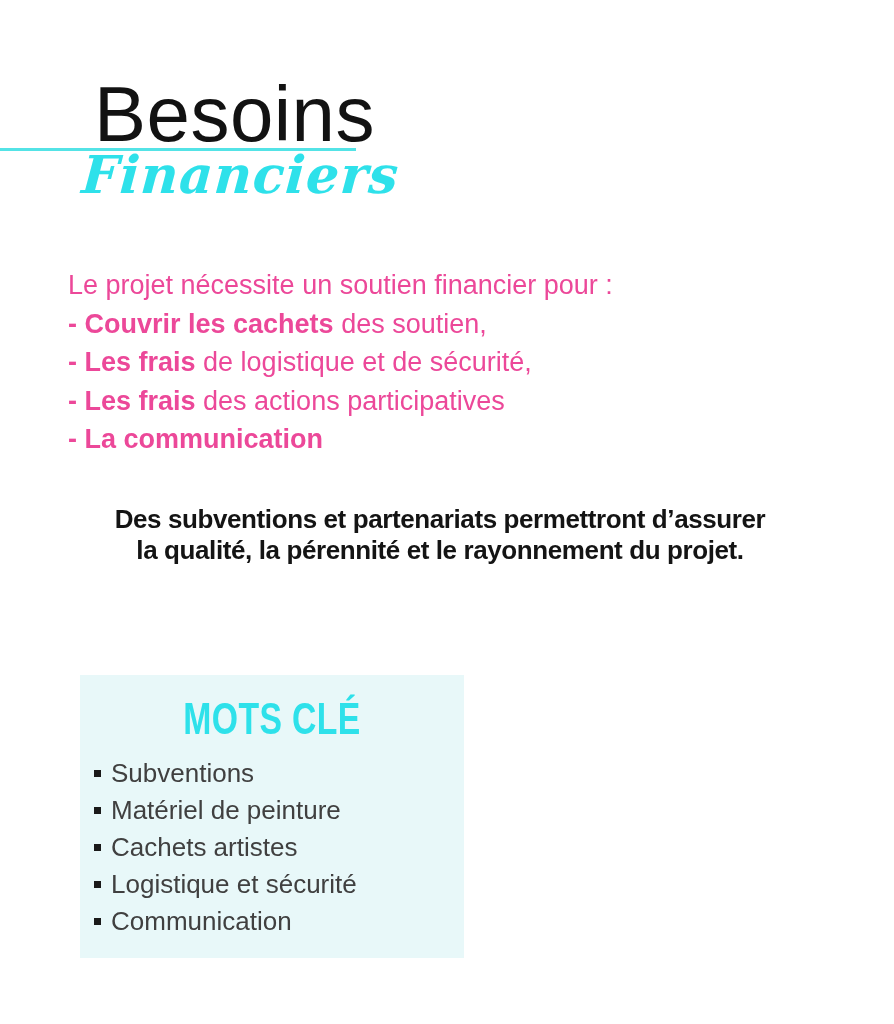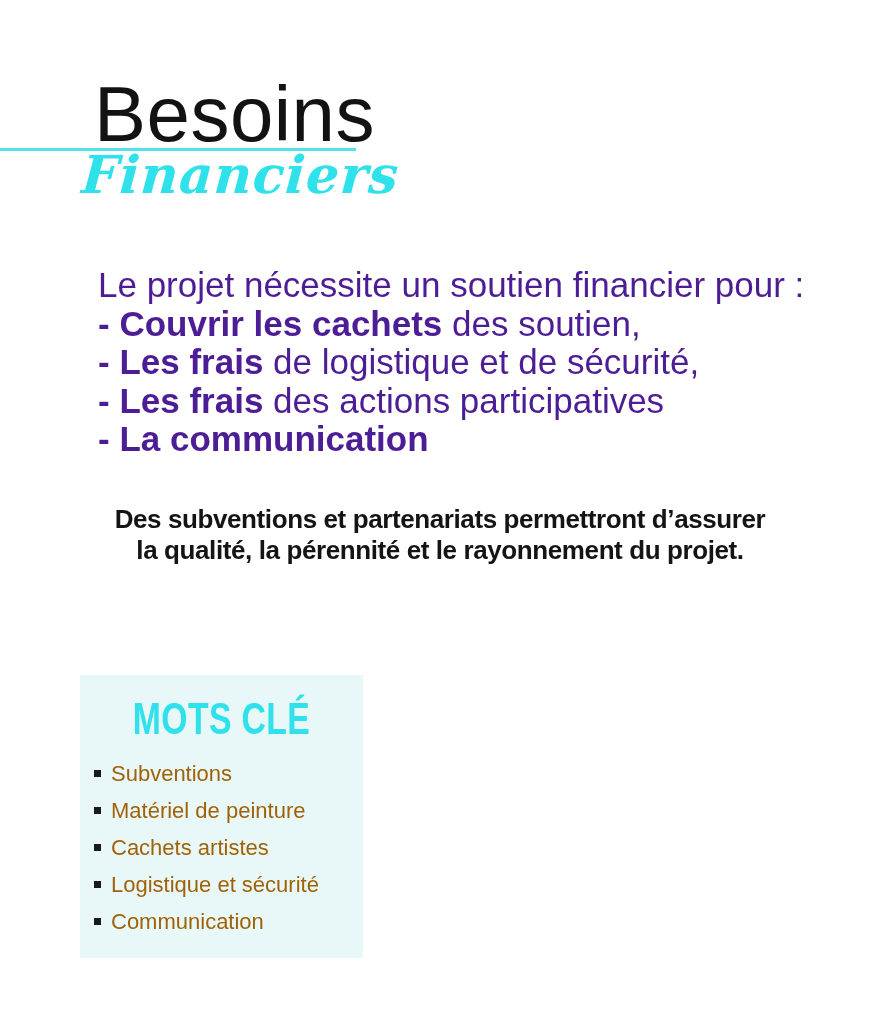--- a/index.html
+++ b/index.html
@@ -43,26 +43,26 @@
     font-size: 52px;
     color: #2ee1ea;
     letter-spacing: 1px;
     transform: skewX(-4deg);
     line-height: 1.1;
   }
 
   
   .body-block {
     position: absolute;
-    left: 98px;
+    left: 68px;
     top: 266px;
     width: 720px;
-    font-size: 35px;
+    font-size: 27px;
     line-height: 38.5px;
-    color: #4c1d95;
+    color: #ec4899;
   }
   .body-block p { margin: 0; white-space: pre-wrap; }
   .b { font-weight: bold; }
 
   .conclusion {
     position: absolute;
     left: 80px;
     top: 504px;
     width: 720px;
     font-size: 26px;
@@ -72,21 +72,21 @@
     color: #141414;
     text-align: center;
   }
   .conclusion p { margin: 0; }
 
   
   .kbox {
     position: absolute;
     left: 80px;
     top: 675px;
-    width: 283px;
+    width: 384px;
     height: 283px;
     background: #e8f8f9;
     box-sizing: border-box;
   }
   .kbox-title {
     margin-top: 18px;
     text-align: center;
     font-size: 45px;
     font-weight: 700;
     color: #2ee1ea;
@@ -96,23 +96,23 @@
     line-height: 1.15;
   }
   .kbox ul {
     list-style: none;
     margin: 10px 0 0 0;
     padding: 0 0 0 14px;
   }
   .kbox li {
     display: flex;
     align-items: center;
-    font-size: 22px;
+    font-size: 26px;
     line-height: 37px;
-    color: #a16207;
+    color: #404040;
   }
   .bullet {
     display: inline-block;
     width: 7px;
     height: 7px;
     background: #1a1a1a;
     margin-right: 10px;
     flex: 0 0 auto;
   }
 </style>

